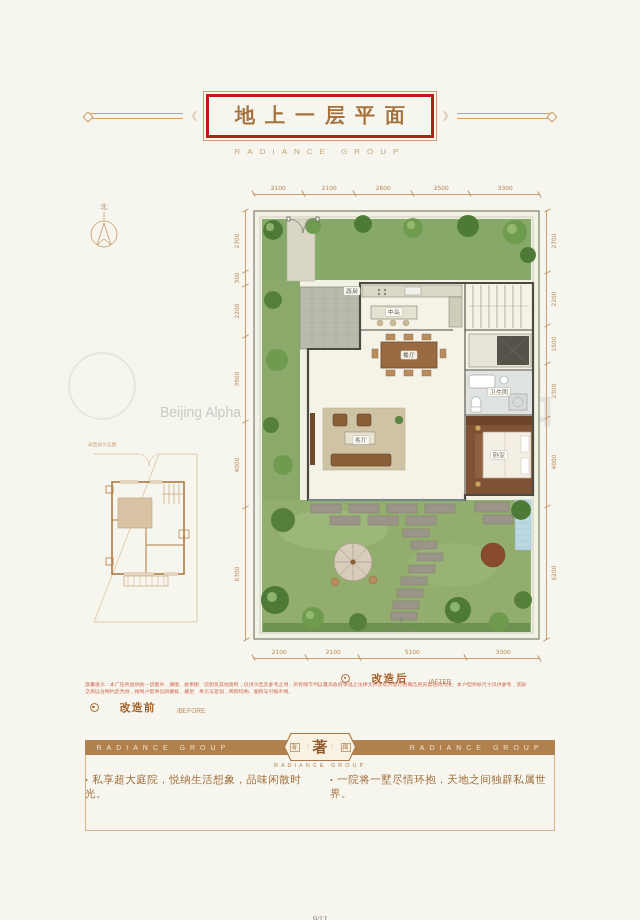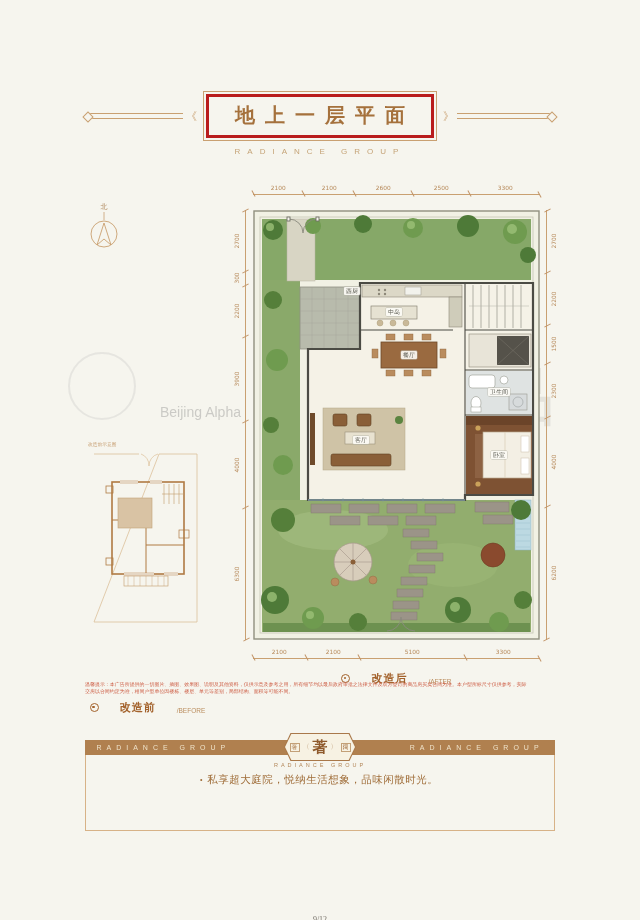--- a/index.html
+++ b/index.html
@@ -449,16 +449,17 @@
       <span class="mk">〈</span>
       <span class="big">著</span>
       <span class="mk">〉</span>
       <span class="sm">阔</span>
     </div>
   </div>
   <div class="banner-sub">RADIANCE GROUP</div>
 
   <div class="feat-row1">
     <span><i class="dot">•</i><span>私享超大庭院，悦纳生活想象，品味闲散时光。</span></span>
+    <span><i class="dot">•</i><span>一院将一墅尽情环抱，天地之间独辟私属世界。</span></span>
   </div>
 
   <div class="footer-page">9/12</div>
 </div>
 
 </body></html>

